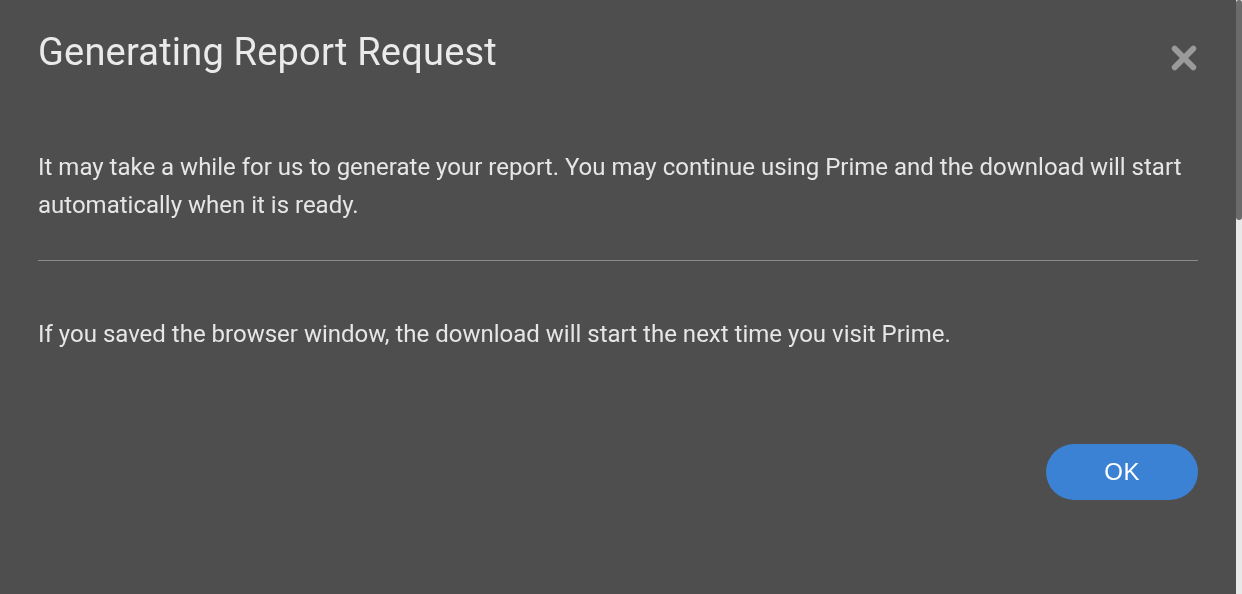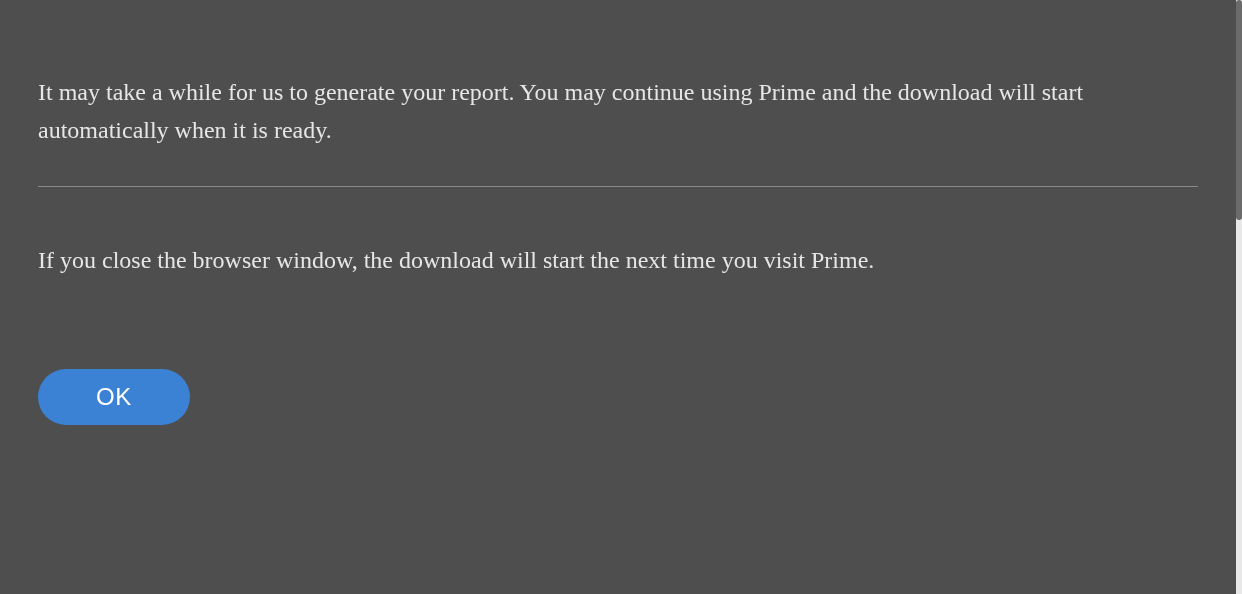--- a/index.html
+++ b/index.html
@@ -62,63 +62,70 @@
       width: 28px;
       height: 28px;
       margin-top: 14px;
       cursor: pointer;
       flex-shrink: 0;
     }
     .close-icon svg {
       display: block;
     }
     .modal-body {
-      margin-top: 43px;
-      font-family: Liberation Serif, serif;
+      margin-top: 72px;
     }
     .modal-body p {
       font-size: 24px;
       line-height: 1.6;
       color: #e6e6e6;
       font-weight: 400;
     }
     hr.divider {
       border: none;
       border-top: 1px solid #8a8a8a;
       margin: 36px 0 54px 0;
     }
     .para-2 {
       margin-bottom: 36px;
     }
     .modal-footer {
       margin-top: 90px;
       display: flex;
-      justify-content: flex-start;
+      justify-content: flex-end;
     }
     .ok-button {
       background: #3b82d4;
       color: #ffffff;
       border: none;
       font-size: 24px;
       font-weight: 400;
       padding: 14px 58px;
       border-radius: 999px;
       cursor: pointer;
       letter-spacing: 0.5px;
     }
   </style>
 </head>
 <body>
 
 <div class="viewport">
   <div class="modal">
+    <div class="modal-header">
+      <h1 class="modal-title">Generating Report Request</h1>
+      <span class="close-icon">
+        <svg viewBox="0 0 24 24" width="28" height="28">
+          <path d="M4 4 L20 20 M20 4 L4 20" stroke="#9a9a9a" stroke-width="5" stroke-linecap="round"></path>
+        </svg>
+      </span>
+    </div>
     <div class="modal-body">
       <p>It may take a while for us to generate your report. You may continue using Prime and the download will start automatically when it is ready.</p>
       <hr class="divider">
-      <p class="para-2">If you close the browser window, the download will start the next time you visit Prime.</p>
+      <p class="para-2">If you saved the browser window, the download will start the next time you visit Prime.</p>
     </div>
     <div class="modal-footer">
       <button class="ok-button">OK</button>
     </div>
   </div>
 </div>
 
 <div class="scrollbar-track">
   <div class="scrollbar-thumb"></div>
 </div>

